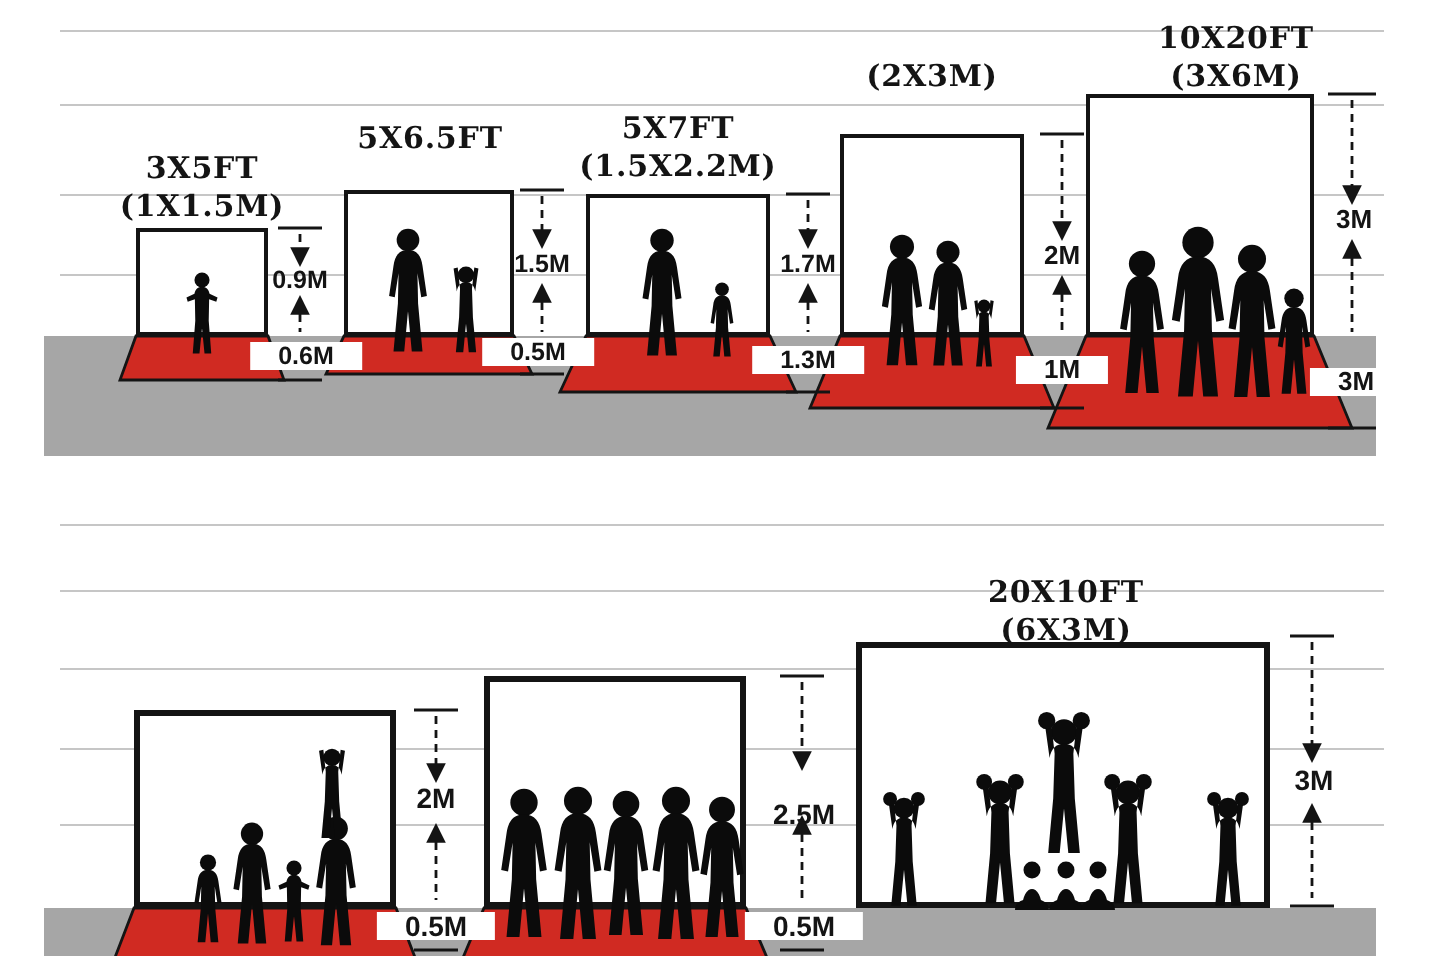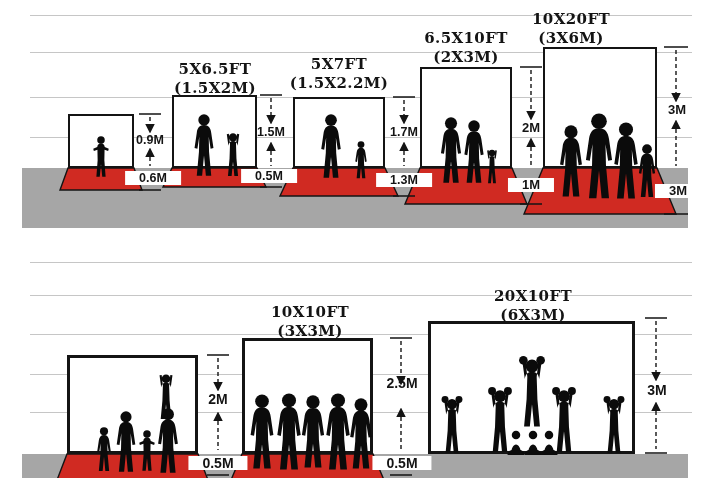--- a/index.html
+++ b/index.html
@@ -171,39 +171,37 @@
         <path d="M218 358 V389" marker-end="url(#ah)"></path>
           <path d="M218 414 V450" marker-start="url(#ah)"></path>
         <path d="M401 341 V383" marker-end="url(#ah)"></path>
           <path d="M401 410 V450" marker-start="url(#ah)"></path>
         <path d="M656 321 V379" marker-end="url(#ah)"></path>
           <path d="M656 404 V449" marker-start="url(#ah)"></path>
       </g>
     </g>
   </svg>
 
+  <div class="title" style="left:101px;top:75px">
+    <span>3X5FT</span>
+    <span>(1X1.5M)</span>
+  </div>
   <div class="title" style="left:215px;top:60px">
     <span>5X6.5FT</span>
-    <span>(1.5X2M)</span>
   </div>
   <div class="title" style="left:339px;top:55px">
     <span>5X7FT</span>
     <span>(1.5X2.2M)</span>
   </div>
   <div class="title" style="left:466px;top:29px">
-    <span>6.5X10FT</span>
     <span>(2X3M)</span>
   </div>
-  <div class="title" style="left:571px;top:10px">
+  <div class="title" style="left:618px;top:10px">
     <span>10X20FT</span>
     <span>(3X6M)</span>
-  </div>
-  <div class="title" style="left:310px;top:303px">
-    <span>10X10FT</span>
-    <span>(3X3M)</span>
   </div>
   <div class="title" style="left:533px;top:287px">
     <span>20X10FT</span>
     <span>(6X3M)</span>
   </div>
 
   <div class="mlabel" style="left:150px;top:133px">0.9M</div>
   <div class="mlabel floor" style="left:153px;top:171px">0.6M</div>
 
   <div class="mlabel" style="left:271px;top:125px">1.5M</div>
@@ -214,18 +212,18 @@
 
   <div class="mlabel big" style="left:531px;top:121px">2M</div>
   <div class="mlabel big floor" style="left:531px;top:178px">1M</div>
 
   <div class="mlabel big" style="left:677px;top:103px">3M</div>
   <div class="mlabel big floor" style="left:678px;top:184px">3M</div>
 
   <div class="mlabel bottomrow" style="left:218px;top:392px">2M</div>
   <div class="mlabel bottomrow floor" style="left:218px;top:456px">0.5M</div>
 
-  <div class="mlabel bottomrow" style="left:402px;top:376px">2.5M</div>
+  <div class="mlabel bottomrow" style="left:402px;top:400px">2.5M</div>
   <div class="mlabel bottomrow floor" style="left:402px;top:456px">0.5M</div>
 
   <div class="mlabel bottomrow" style="left:657px;top:383px">3M</div>
 
 </div>
 
 </body></html>

